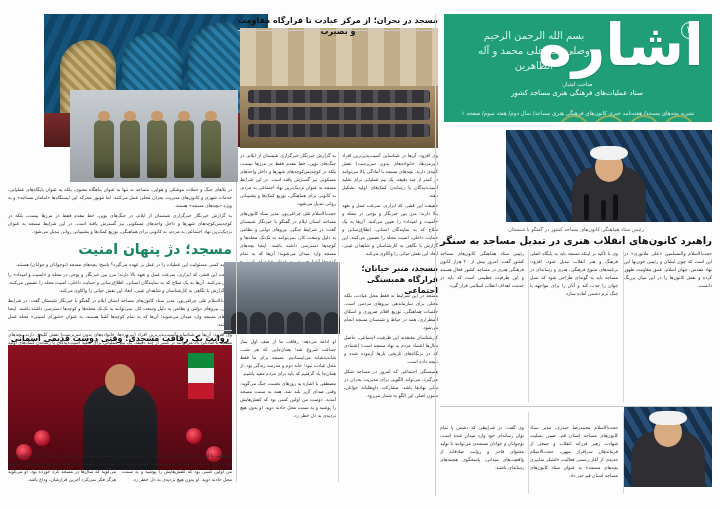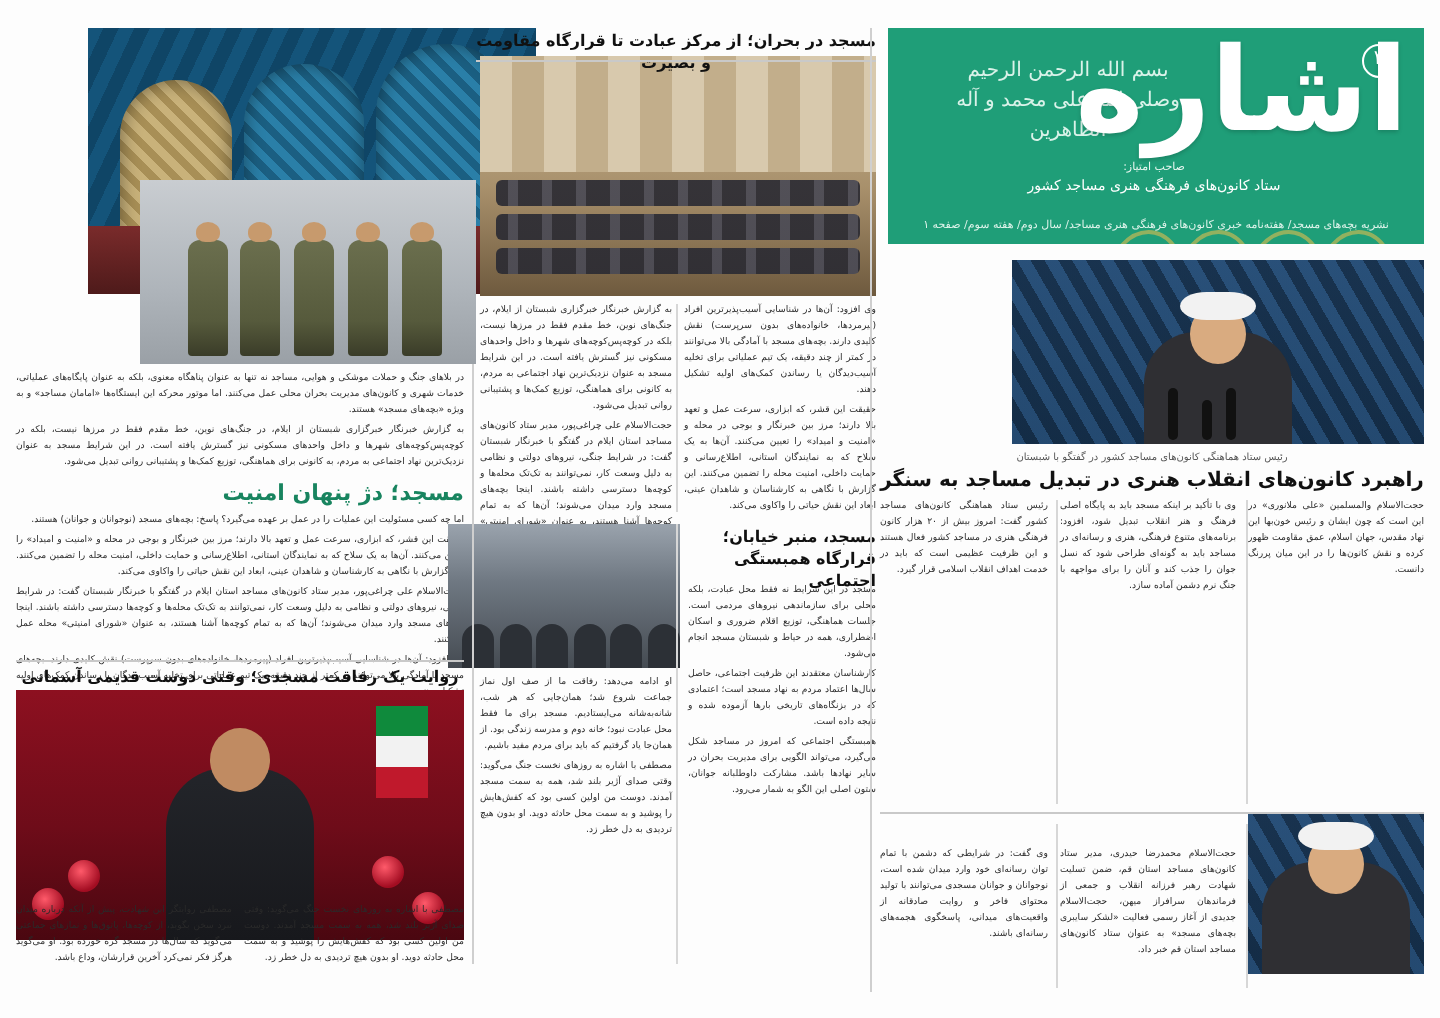--- a/index.html
+++ b/index.html
@@ -315,21 +315,21 @@
 </head>
 <body>
 
 <div class="page">
 
   <div class="masthead">
     <div class="masthead-bismillah">بسم الله الرحمن الرحیم وصلی الله علی محمد و آله الطاهرین</div>
     <div class="masthead-logo">اشاره</div>
     <div class="masthead-issue">۳</div>
     <div class="masthead-owner-label">صاحب امتیاز:</div>
-    <div class="masthead-owner">ستاد کانون‌های فرهنگی هنری مساجد کشور</div>
+    <div class="masthead-owner">ستاد عملیات‌های فرهنگی هنری مساجد کشور</div>
     <div class="masthead-sub">نشریه بچه‌های مسجد/ هفته‌نامه خبری کانون‌های فرهنگی هنری مساجد/ سال دوم/ هفته سوم/ صفحه ۱</div>
     <svg class="masthead-ornament" viewBox="0 0 150 22">
       <g fill="none" stroke="#f0c14b" stroke-width="2">
         <path d="M5 18 C15 2, 30 2, 38 18"></path>
         <path d="M40 18 C50 2, 65 2, 73 18"></path>
         <path d="M75 18 C85 2, 100 2, 108 18"></path>
         <path d="M110 18 C120 2, 135 2, 143 18"></path>
       </g>
     </svg>
   </div>
@@ -361,21 +361,21 @@
     </div>
   </div>
 
   <div class="headline-bar hl" style="top:16px; left:238px; width:200px; font-size:8px;">مسجد در بحران؛ از مرکز عبادت تا قرارگاه مقاومت و بصیرت</div>
   <div class="rule" style="position:absolute; top:30px; left:238px; width:200px;"></div>
 
   <div class="col" style="top:186px; left:8px; width:224px; height:150px;">
     <div class="col-inner">
       <div class="body-txt">در بلاهای جنگ و حملات موشکی و هوایی، مساجد نه تنها به عنوان پناهگاه معنوی، بلکه به عنوان پایگاه‌های عملیاتی، خدمات شهری و کانون‌های مدیریت بحران محلی عمل می‌کنند. اما موتور محرکه این ایستگاه‌ها «امامان مساجد» و به ویژه «بچه‌های مسجد» هستند.</div>
       <div class="body-txt" style="margin-top:2px;">به گزارش خبرنگار خبرگزاری شبستان از ایلام، در جنگ‌های نوین، خط مقدم فقط در مرزها نیست، بلکه در کوچه‌پس‌کوچه‌های شهرها و داخل واحدهای مسکونی نیز گسترش یافته است. در این شرایط مسجد به عنوان نزدیک‌ترین نهاد اجتماعی به مردم، به کانونی برای هماهنگی، توزیع کمک‌ها و پشتیبانی روانی تبدیل می‌شود.</div>
-      <div class="hl hl-green" style="font-size:11px; margin:4px 0 2px 0; text-align:right;">مسجد؛ دژ پنهان امنیت</div>
+      <div class="hl hl-green" style="font-size:14px; margin:4px 0 2px 0; text-align:right;">مسجد؛ دژ پنهان امنیت</div>
       <div class="body-txt">اما چه کسی مسئولیت این عملیات را در عمل بر عهده می‌گیرد؟ پاسخ: بچه‌های مسجد (نوجوانان و جوانان) هستند.</div>
       <div class="body-txt" style="margin-top:2px;">حقیقت این قشر، که ابزاری، سرعت عمل و تعهد بالا دارند؛ مرز بین خبرنگار و بوجی در محله و «امنیت و امیداد» را تعیین می‌کنند. آن‌ها به یک سلاح که به نمایندگان استانی، اطلاع‌رسانی و حمایت داخلی، امنیت محله را تضمین می‌کنند. این گزارش با نگاهی به کارشناسان و شاهدان عینی، ابعاد این نقش حیاتی را واکاوی می‌کند.</div>
       <div class="body-txt" style="margin-top:2px;">حجت‌الاسلام علی چراغی‌پور، مدیر ستاد کانون‌های مساجد استان ایلام در گفتگو با خبرنگار شبستان گفت: در شرایط جنگی، نیروهای دولتی و نظامی به دلیل وسعت کار، نمی‌توانند به تک‌تک محله‌ها و کوچه‌ها دسترسی داشته باشند. اینجا بچه‌های مسجد وارد میدان می‌شوند؛ آن‌ها که به تمام کوچه‌ها آشنا هستند، به عنوان «شورای امنیتی» محله عمل می‌کنند.</div>
       <div class="body-txt" style="margin-top:2px;">وی افزود: آن‌ها در شناسایی آسیب‌پذیرترین افراد (پیرمردها، خانواده‌های بدون سرپرست) نقش کلیدی دارند. بچه‌های مسجد با آمادگی بالا می‌توانند در کمتر از چند دقیقه، یک تیم عملیاتی برای تخلیه آسیب‌دیدگان یا رساندن کمک‌های اولیه تشکیل دهند.</div>
     </div>
   </div>
 
   <div class="col" style="top:152px; left:240px; width:96px; height:104px;">
     <div class="body-txt">به گزارش خبرنگار خبرگزاری شبستان از ایلام، در جنگ‌های نوین، خط مقدم فقط در مرزها نیست، بلکه در کوچه‌پس‌کوچه‌های شهرها و داخل واحدهای مسکونی نیز گسترش یافته است. در این شرایط مسجد به عنوان نزدیک‌ترین نهاد اجتماعی به مردم، به کانونی برای هماهنگی، توزیع کمک‌ها و پشتیبانی روانی تبدیل می‌شود.</div>
     <div class="body-txt" style="margin-top:2px;">حجت‌الاسلام علی چراغی‌پور، مدیر ستاد کانون‌های مساجد استان ایلام در گفتگو با خبرنگار شبستان گفت: در شرایط جنگی، نیروهای دولتی و نظامی به دلیل وسعت کار، نمی‌توانند به تک‌تک محله‌ها و کوچه‌ها دسترسی داشته باشند. اینجا بچه‌های مسجد وارد میدان می‌شوند؛ آن‌ها که به تمام کوچه‌ها آشنا هستند، به عنوان «شورای امنیتی» محله عمل می‌کنند.</div>

